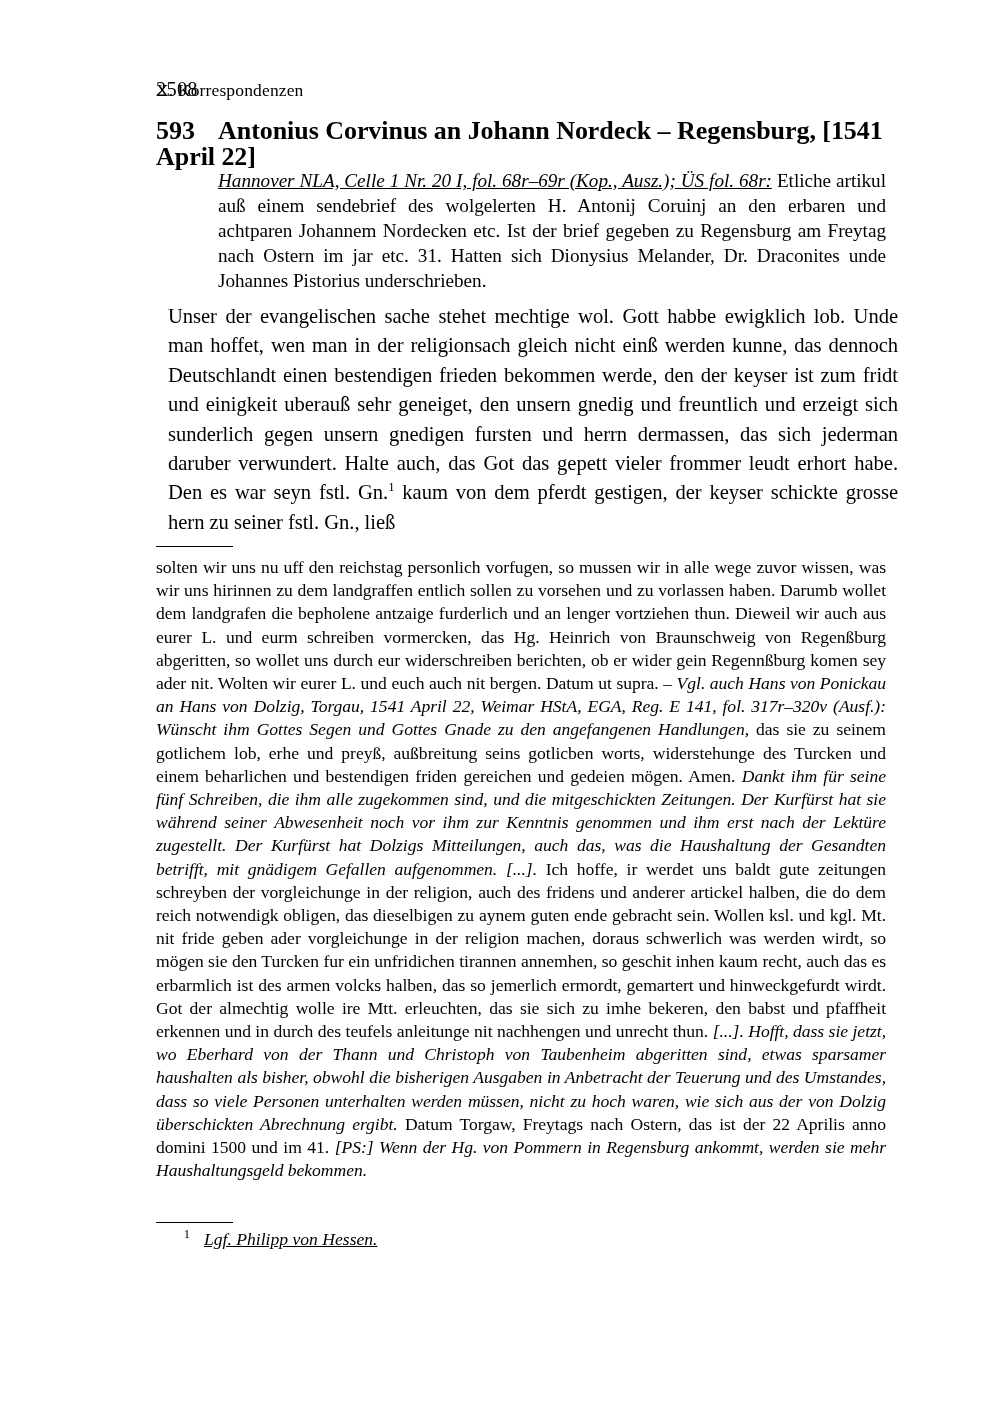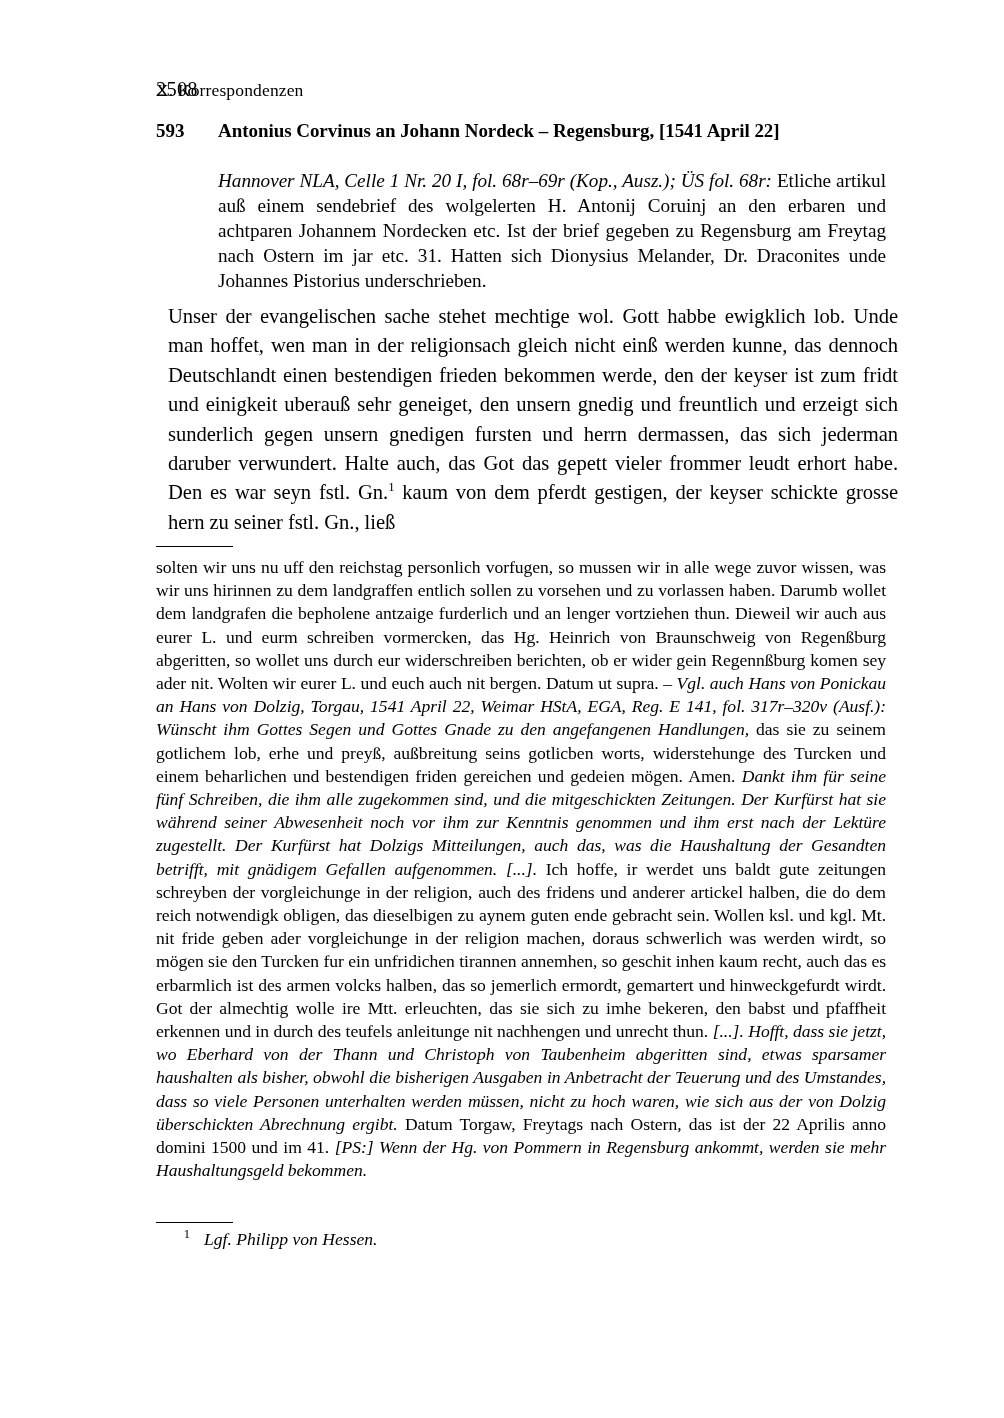--- a/index.html
+++ b/index.html
@@ -49,42 +49,42 @@
     letter-spacing: 0.15px;
   }
 
   
   .doc-heading {
     position: absolute;
     left: 156px;
     top: 118px;
     width: 740px;
     font-weight: bold;
-    font-size: 19px;
+    font-size: 26px;
     line-height: 26px;
     letter-spacing: -0.05px;
   }
   .doc-heading .num {
     display: inline-block;
     width: 62px;
   }
 
   
   .source-block {
     position: absolute;
     left: 218px;
     top: 168px;
     width: 668px;
     font-size: 19.2px;
     line-height: 25.1px;
     text-align: justify;
     text-justify: inter-word;
     letter-spacing: -0.02px;
   }
-  .source-block i { font-style: italic; }
+  .source-block i { font-style: italic; text-decoration: underline; }
 
   
   .body-block {
     position: absolute;
     left: 168px;
     top: 302px;
     width: 730px;
     font-size: 20.6px;
     line-height: 29.4px;
     text-align: justify;
@@ -142,20 +142,21 @@
     display: inline-block;
     width: 34px;
     text-align: right;
     font-size: 12.6px;
     vertical-align: super;
     line-height: 0;
   }
   .footnote .fn-text {
     font-style: italic;
     padding-left: 14px;
+    text-decoration: underline;
   }
 </style>
 </head>
 <body>
 
 <div class="page">
 
   <div class="running-head">
     <span class="folio">2508</span>
     <span class="head-title">X. Korrespondenzen</span>

